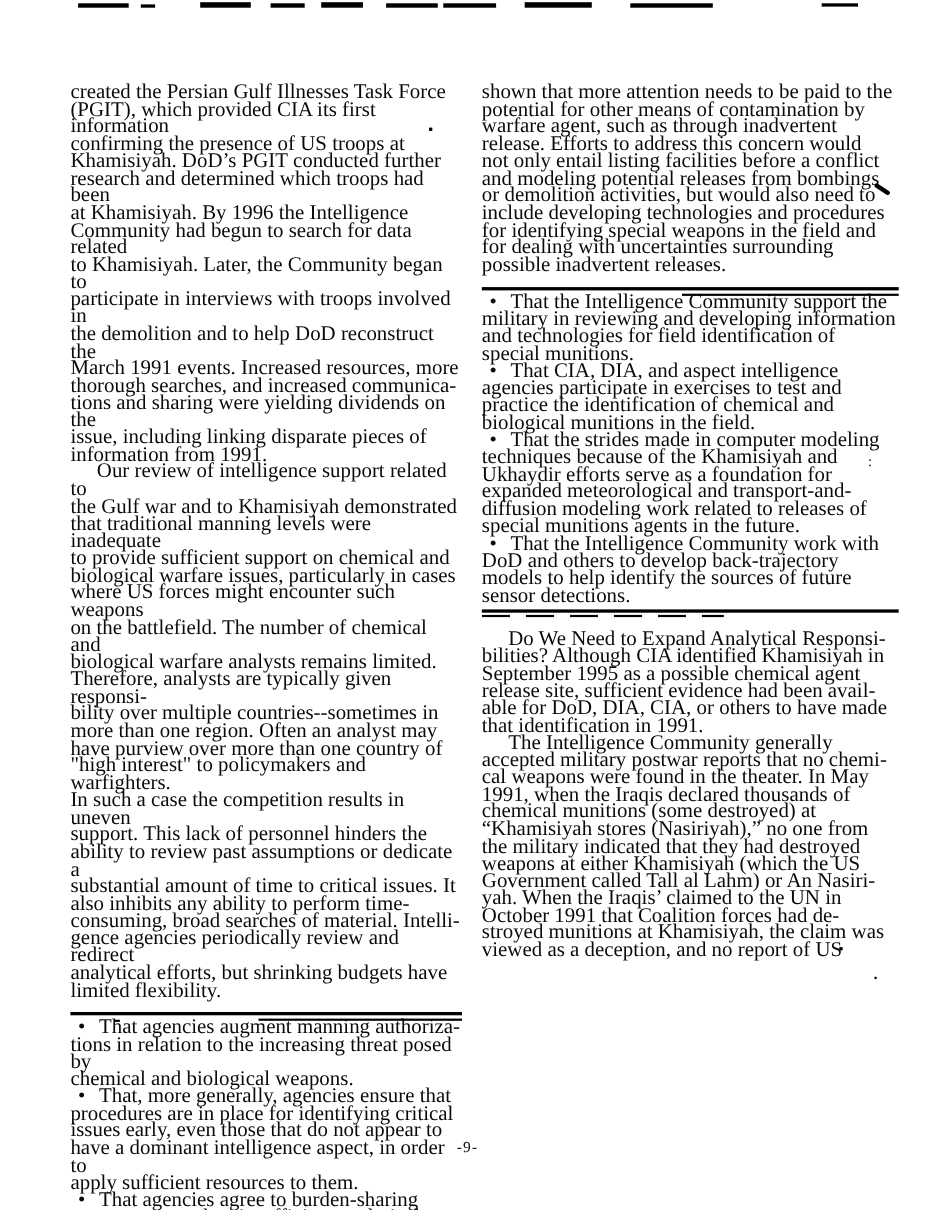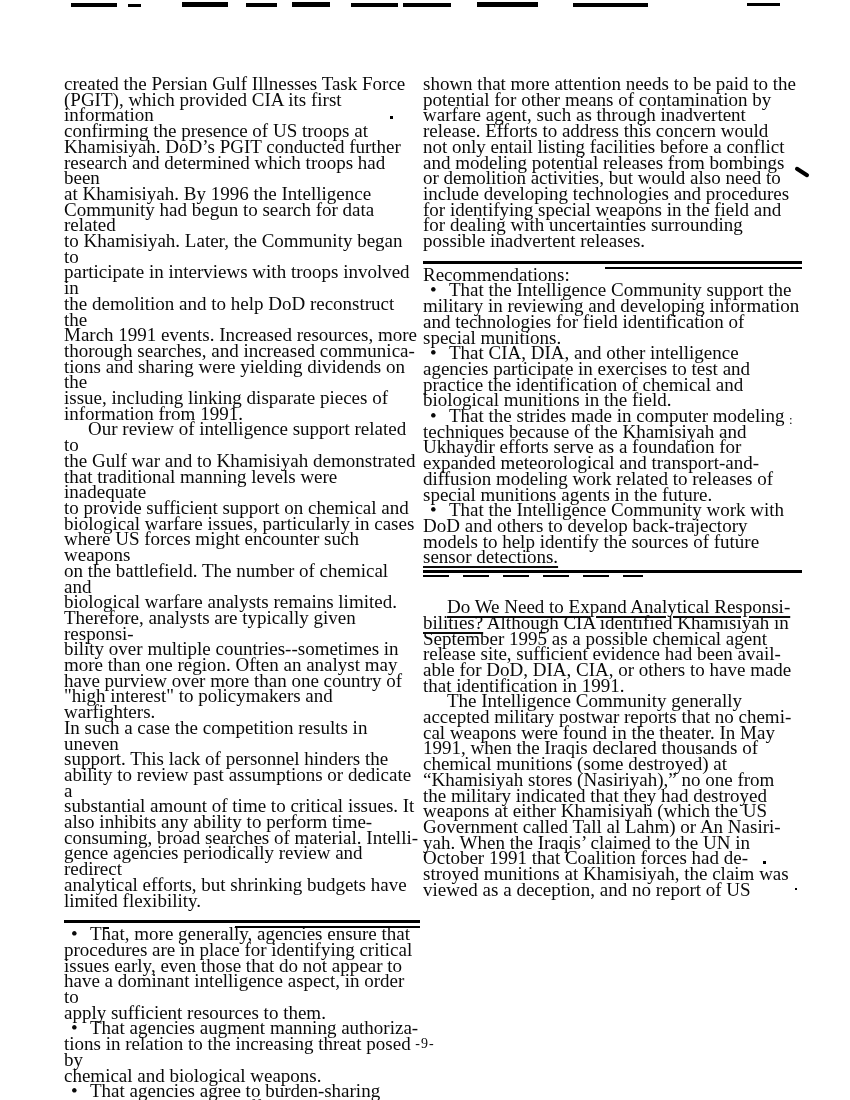--- a/index.html
+++ b/index.html
@@ -3,41 +3,41 @@
 <meta charset="utf-8">
 <style>
   html,body { margin:0; padding:0; background:#e8e8e8; }
   .page {
     position:relative; width:850px; height:1100px; background:#ffffff;
     font-family:"Liberation Serif","DejaVu Serif",serif;
     color:#0a0a0a; overflow:hidden; margin:0 auto;
   }
   .col { position:absolute; top:76px; font-size:19px; line-height:15.7px; }
   .col-left  { left:64px;  width:356px; }
-  .col-right { left:423px; width:379px; }
+  .col-right { left:438px; width:379px; }
   .para { margin:0; white-space:pre-line; }
   .indent { text-indent:24px; } .mt16{} .mt22{margin-top:22px;}
-  .mt26{margin-top:26px;} .mt40{margin-top:63px;}
+  .mt26{margin-top:16px;} .mt40{margin-top:63px;}
   .rec-box {
     position:relative; margin-top:12px;
     border-top:3px solid #000; border-bottom:3px solid #000;
     padding:3px 0 5px 0; line-height:15.7px;
   }
   .rec-box::before {
     content:""; position:absolute; top:3px; right:0; width:52%; height:2px; background:#000;
   }
   .rec-box::after {
     content:""; position:absolute; bottom:-7px; left:0; width:58%; height:2px;
     background:repeating-linear-gradient(90deg,#000 0 26px,transparent 26px 40px);
   }
   .box-label { white-space:pre-line; }
   .bullet-item { white-space:normal; }
   .bullet-glyph { display:inline-block; width:26px; padding-left:7px; box-sizing:border-box; }
   .bullet-text { white-space:pre-line; }
-  .u { text-decoration:underline; text-decoration-thickness:2px; text-underline-offset:2.5px; }
+  .u { text-decoration-thickness:2px; text-underline-offset:2.5px; }
   .page-number {
     position:absolute; left:0; right:0; top:1036px; text-align:center;
     font-size:14px; letter-spacing:1px;
   }
   .tick { position:absolute; background:#000; }
   .artifact { position:absolute; background:#000; }
   .artifact-text { position:absolute; font-size:13px; color:#0a0a0a; }
 </style>
 </head>
 <body>
@@ -90,28 +90,28 @@
 support.  This lack of personnel hinders the
 ability to review past assumptions or dedicate a
 substantial amount of time to critical issues.  It
 also inhibits any ability to perform time-
 consuming, broad searches of material.  Intelli-
 gence agencies periodically review and redirect
 analytical efforts, but shrinking budgets have
 limited flexibility.</p>
 
     <div class="rec-box">
+      <div class="bullet-item"><span class="bullet-glyph">•</span><span class="bullet-text">That agencies augment manning authoriza-
+tions in relation to the increasing threat posed by
+chemical and biological weapons.</span></div>
       <div class="bullet-item"><span class="bullet-glyph">•</span><span class="bullet-text">That, more generally, agencies ensure that
 procedures are in place for identifying critical
 issues early, even those that do not appear to
 have a dominant intelligence aspect, in order to
 apply sufficient resources to them.</span></div>
-      <div class="bullet-item"><span class="bullet-glyph">•</span><span class="bullet-text">That agencies augment manning authoriza-
-tions in relation to the increasing threat posed by
-chemical and biological weapons.</span></div>
       <div class="bullet-item"><span class="bullet-glyph">•</span><span class="bullet-text">That agencies agree to burden-sharing
 arrangements when insufficient analytical
 support is available for complete, redundant
 coverage.</span></div>
     </div>
 
     <p class="para indent mt40"><span class="u">Analyzing Potential Contamination Scenar-
 ios.</span><span>  Although the potential for and conse-
 region of offensive chemical and biological
 weapons use retains a high priority, hindsight has</span></p>
@@ -124,26 +124,25 @@
 release.  Efforts to address this concern would
 not only entail listing facilities before a conflict
 and modeling potential releases from bombings
 or demolition activities, but would also need to
 include developing technologies and procedures
 for identifying special weapons in the field and
 for dealing with uncertainties surrounding
 possible inadvertent releases.</p>
 
     <div class="rec-box mt22">
-      <div class="box-label">Recommendations:</div>
       <div class="bullet-item"><span class="bullet-glyph">•</span><span class="bullet-text">That the Intelligence Community support the
 military in reviewing and developing information
 and technologies for field identification of
 special munitions.</span></div>
-      <div class="bullet-item"><span class="bullet-glyph">•</span><span class="bullet-text">That CIA, DIA, and other intelligence
+      <div class="bullet-item"><span class="bullet-glyph">•</span><span class="bullet-text">That CIA, DIA, and aspect intelligence
 agencies participate in exercises to test and
 practice the identification of chemical and
 biological munitions in the field.</span></div>
       <div class="bullet-item"><span class="bullet-glyph">•</span><span class="bullet-text">That the strides made in computer modeling
 techniques because of the Khamisiyah and
 Ukhaydir efforts serve as a foundation for
 expanded meteorological and transport-and-
 diffusion modeling work related to releases of
 special munitions agents in the future.</span></div>
       <div class="bullet-item"><span class="bullet-glyph">•</span><span class="bullet-text">That the Intelligence Community work with

